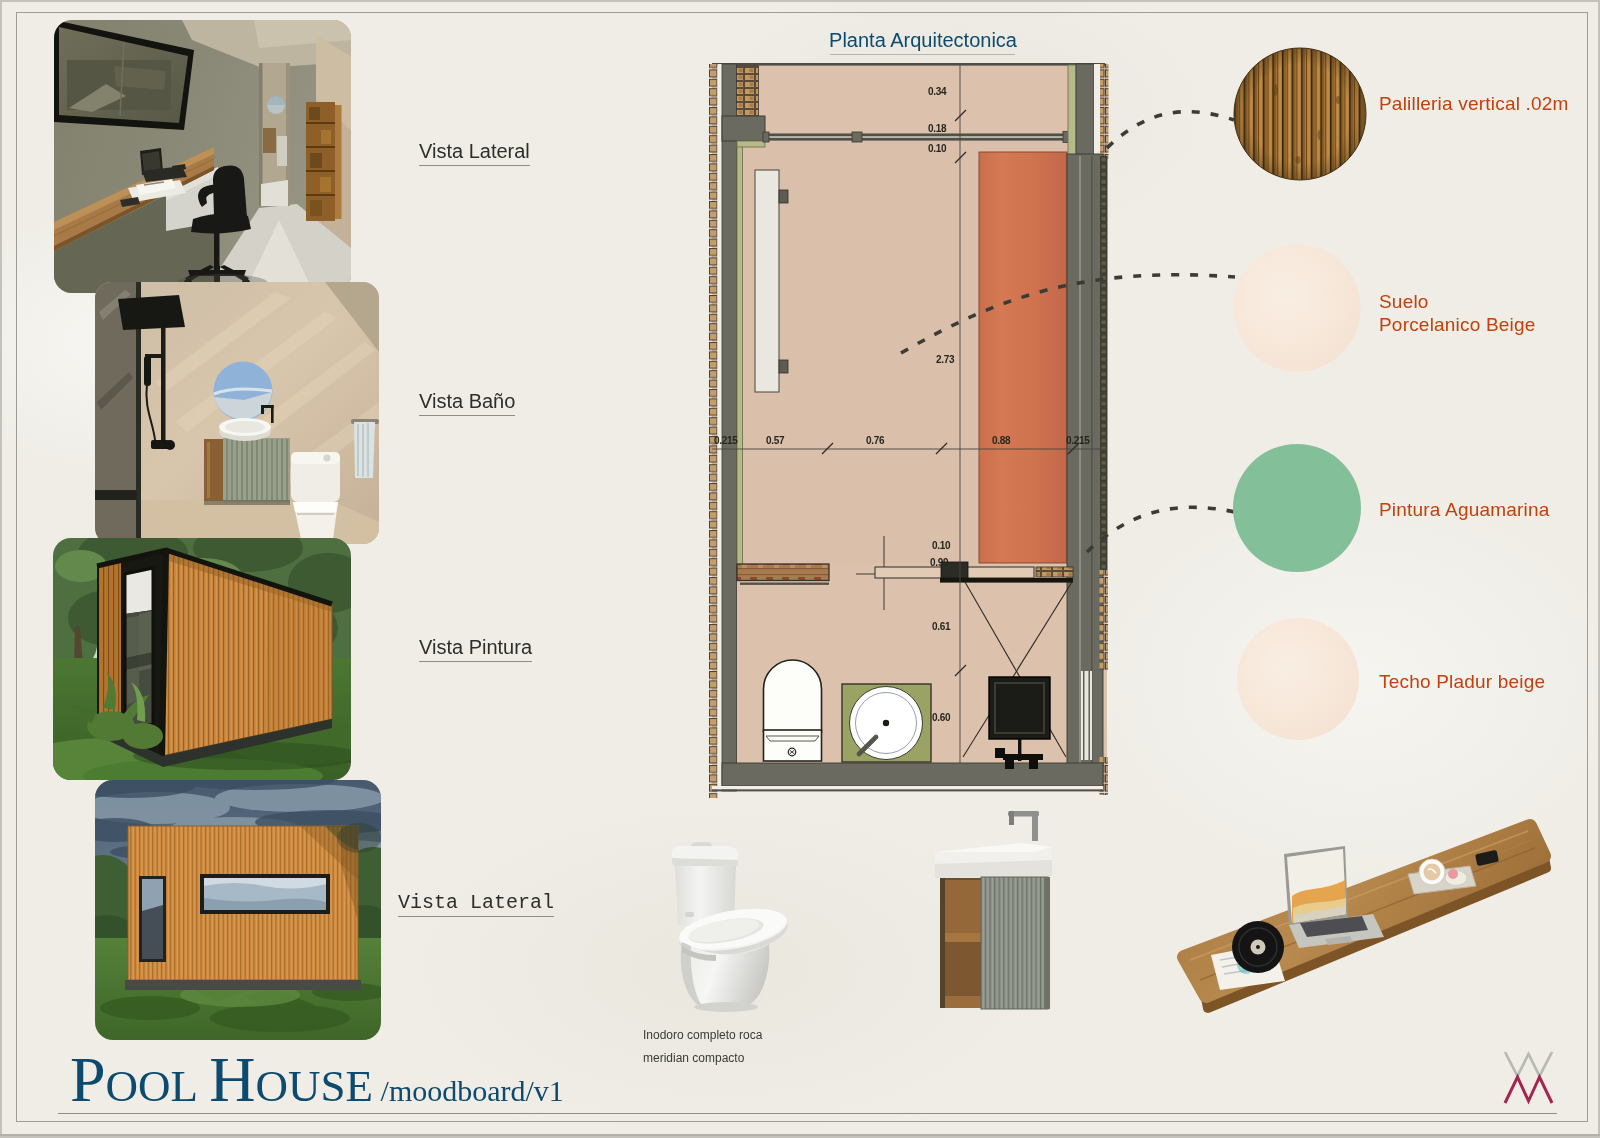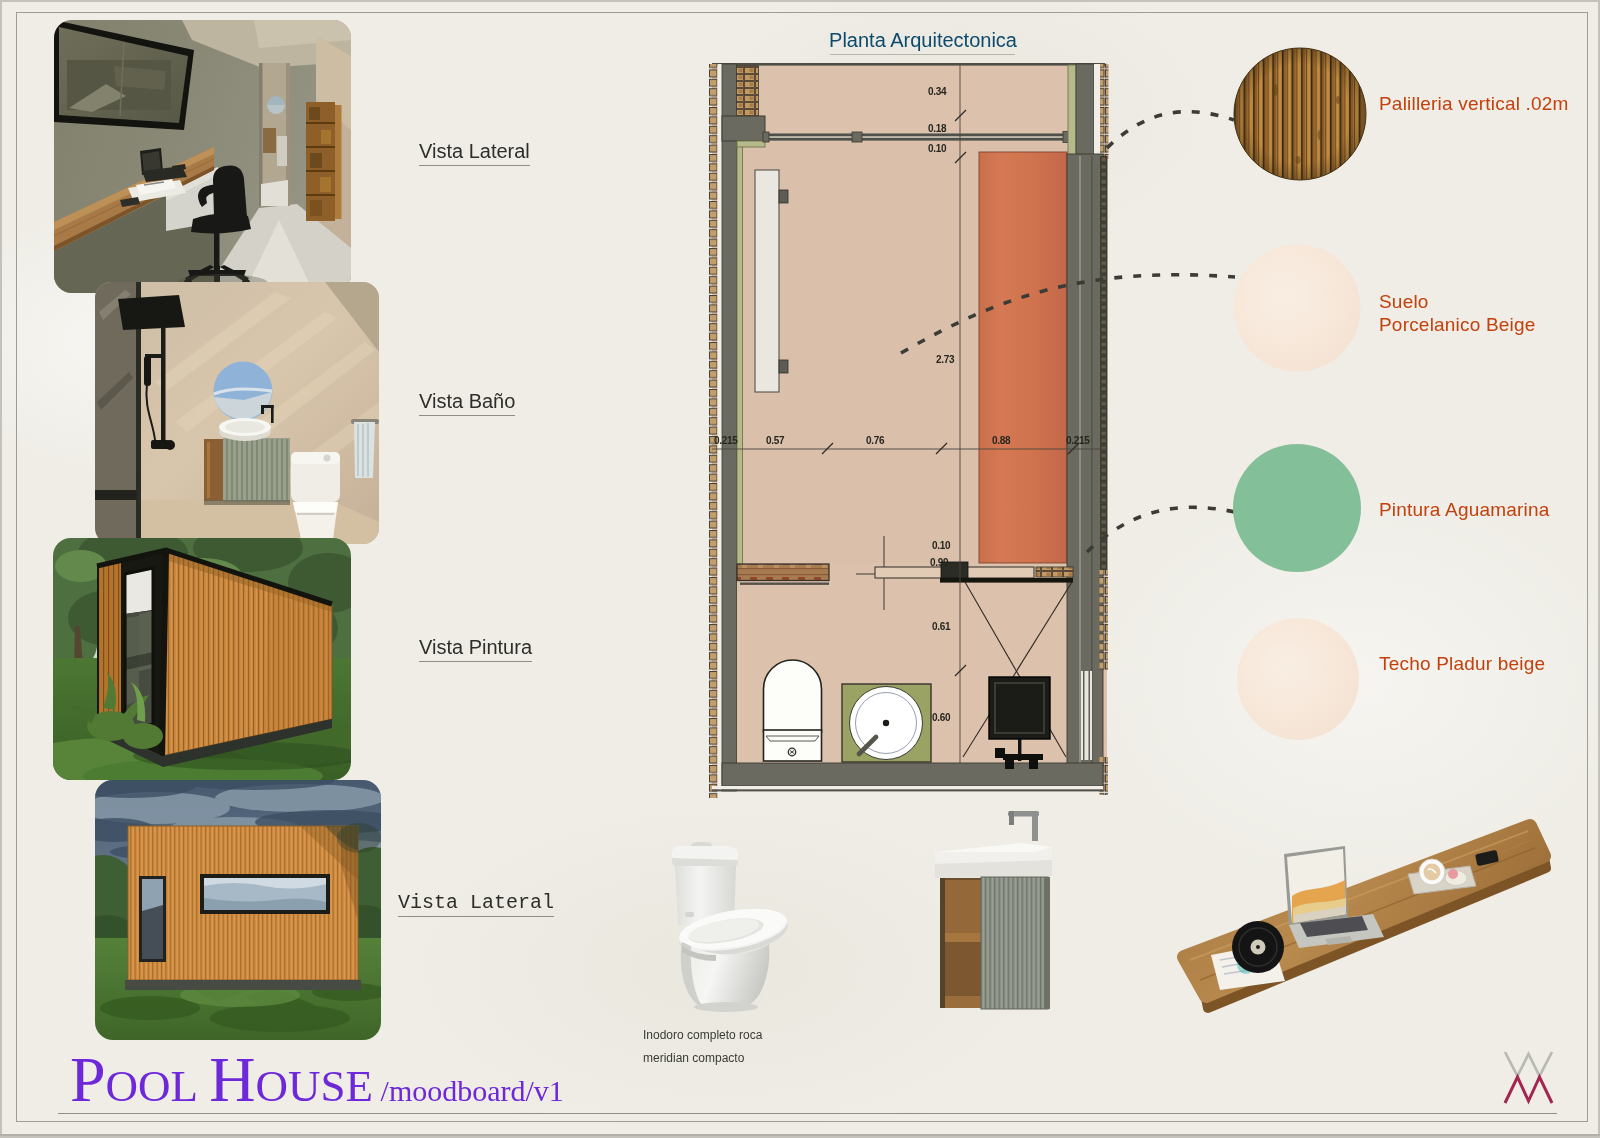--- a/index.html
+++ b/index.html
@@ -571,21 +571,21 @@
     <circle cx="448" cy="639" r="61" fill="url(#beigeG)"></circle>
   </svg>
   </div>
 
   <div class="lbl" style="left:1379px;top:92px;">Palilleria vertical .02m</div>
 
   <div class="lbl" style="left:1379px;top:290px;">Suelo<br>Porcelanico Beige</div>
 
   <div class="lbl" style="left:1379px;top:498px;">Pintura Aguamarina</div>
 
-  <div class="lbl" style="left:1379px;top:652px;">Techo Pladur beige</div>
+  <div class="lbl" style="left:1379px;top:670px;">Techo Pladur beige</div>
 
   <div class="abs" id="toilet3d" style="left:660px;top:800px;">
   <svg width="140" height="220" viewBox="0 0 140 220">
     <defs>
       <linearGradient id="porc" x1="0" y1="0" x2="1" y2="0">
         <stop offset="0" stop-color="#dedfdb"></stop>
             <stop offset="0.4" stop-color="#f4f5f2"></stop>
             <stop offset="1" stop-color="#d7d8d4"></stop>
       </linearGradient>
       <linearGradient id="porc2" x1="0" y1="0" x2="1" y2="0.25">
@@ -697,21 +697,21 @@
   </div>
 
   <div class="cap" style="left:643px;top:1024px;">Inodoro completo roca<br>meridian compacto</div>
 
 
 
   <div class="abs" style="left:0;top:1134px;width:1600px;height:2px;background:#b2b0a8;"></div>
 
   <div class="abs" style="left:58px;top:1113px;width:1499px;height:1px;background:#90908a;"></div>
 
-  <div class="abs" style="left:70px;top:1043px;font-family:'Liberation Serif',serif;color:#6d28d9;white-space:nowrap;">
+  <div class="abs" style="left:70px;top:1043px;font-family:'Liberation Serif',serif;color:#0c4a6e;white-space:nowrap;">
     <span style="font-size:64px;">P</span><span style="font-size:45px;">OOL</span><span style="font-size:45px;">&nbsp;</span><span style="font-size:64px;">H</span><span style="font-size:45px;">OUSE</span><span style="font-size:30px;">&nbsp;/moodboard/v1</span>
   </div>
 
   <div class="abs" id="logo" style="left:1500px;top:1045px;">
   <svg width="60" height="62" viewBox="0 0 60 62">
     <path d="M5 7 L17.5 31 L28.5 9 L39.5 31 L52 7" fill="none" stroke="#b9b9b3" stroke-width="2.7"></path>
     <path d="M5 58 L17.5 32 L28.5 56 L39.5 32 L52 58" fill="none" stroke="#a32551" stroke-width="3"></path>
   </svg>
   </div>
 </div>

